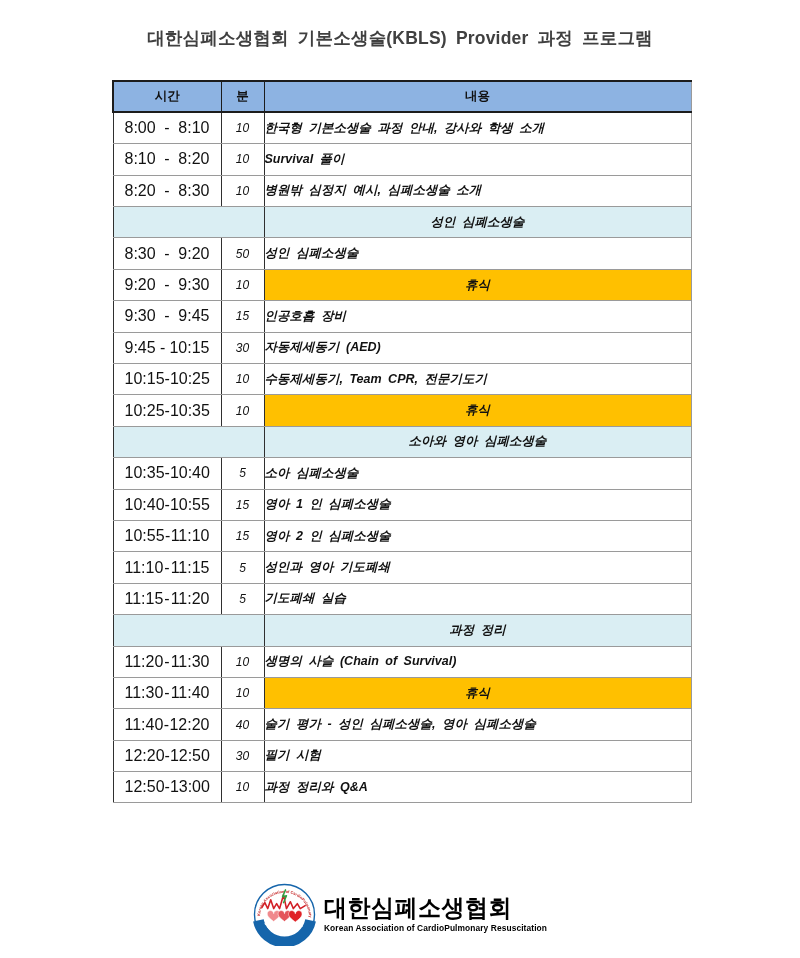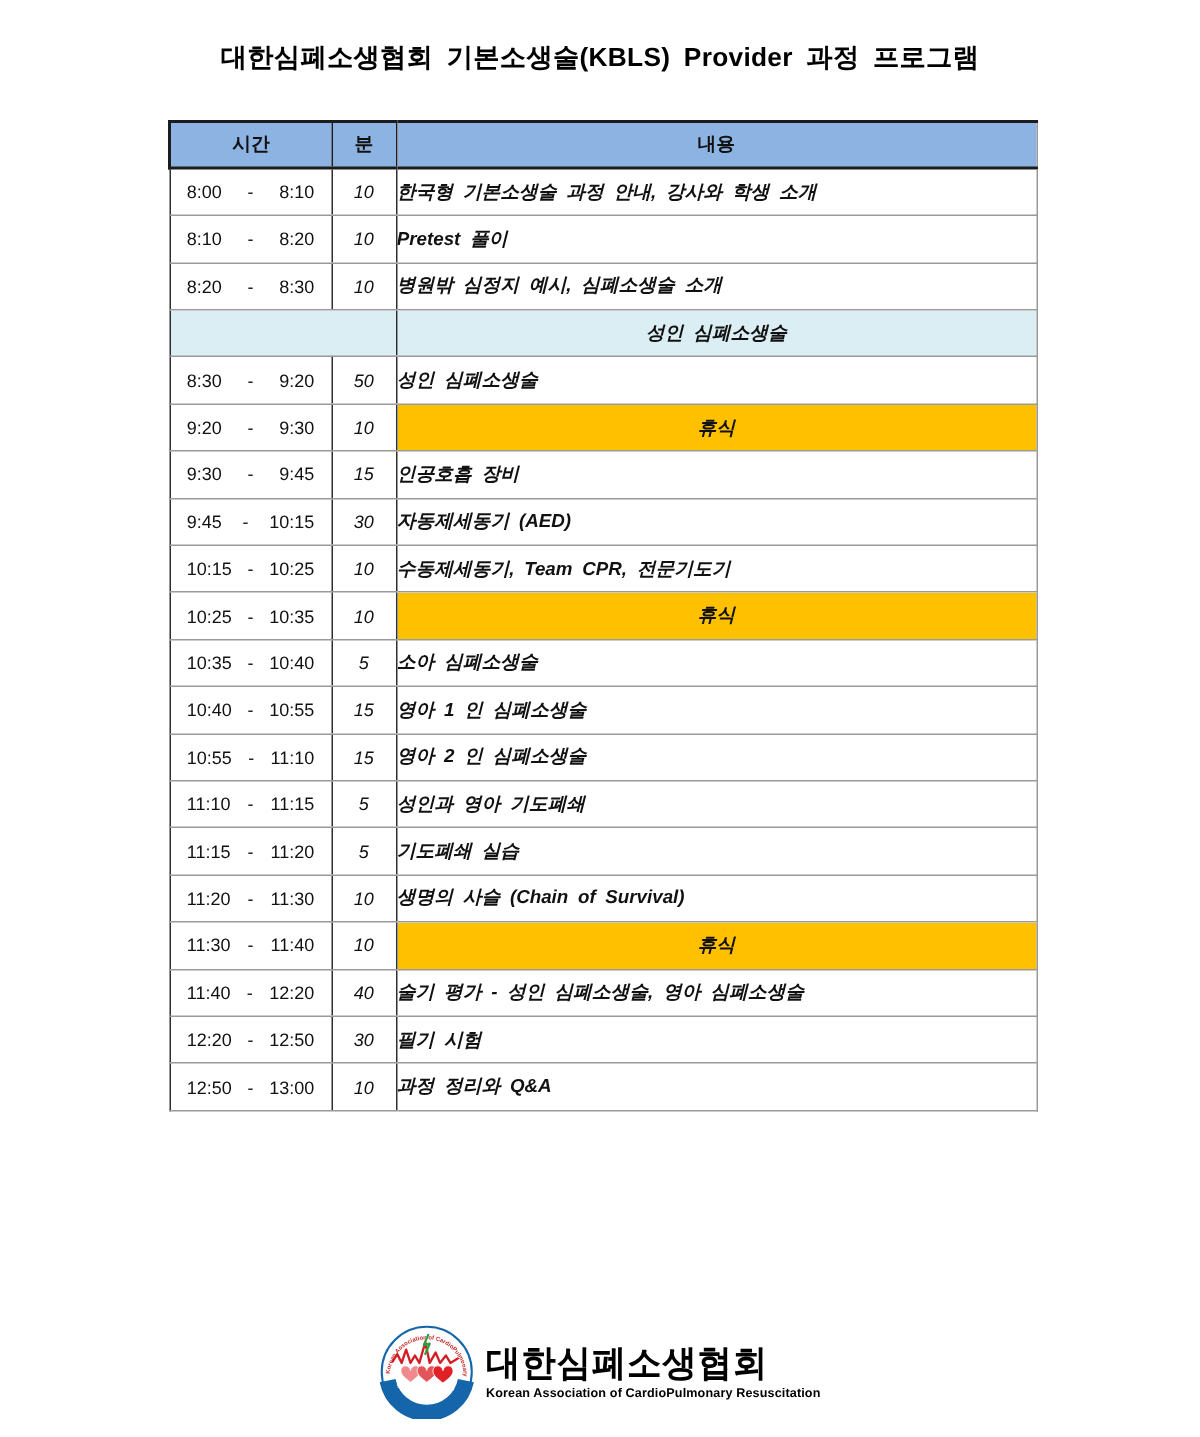--- a/index.html
+++ b/index.html
@@ -13,21 +13,21 @@
   *{box-sizing:border-box;}
   html,body{margin:0;padding:0;}
   body{
     width:800px;height:958px;position:relative;background:#ffffff;
     font-family:"Liberation Sans", sans-serif;color:var(--text);
     overflow:hidden;
   }
   .page-title{
     position:absolute;top:26px;left:0;width:100%;
     text-align:center;font-size:17.5px;font-weight:bold;
-    letter-spacing:0.2px;word-spacing:4px;margin:0;color:#000000;
+    letter-spacing:0.2px;word-spacing:4px;margin:0;color:#404040;
   }
   table.schedule{
     position:absolute;left:112px;top:80px;width:578px;
     border-collapse:collapse;table-layout:fixed;
   }
   col.c-time{width:108px;}
   col.c-min{width:43px;}
   col.c-content{width:427px;}
   tr{height:31.4px;}
   th,td{
@@ -38,21 +38,21 @@
     background:var(--header-bg);font-weight:bold;text-align:center;
     border-top:2px solid #1c1c1c;border-bottom:2px solid #1c1c1c;
   }
   thead th.col-time{border-left:2px solid #1c1c1c;}
   thead th.col-min,thead th.col-content{border-left:1.5px solid #1c1c1c;}
   thead th.col-content{border-right:1.2px solid var(--line-gray);}
   tbody td{border-bottom:1px solid var(--line-gray);}
   tbody td.col-time{border-left:1.5px solid var(--line-dark);}
   tbody td.col-min,tbody td.col-content{border-left:1.5px solid var(--line-dark);font-style:italic;}
   tbody td.col-content{border-right:1.2px solid var(--line-gray);}
-  .time-wrap{display:flex;justify-content:space-between;align-items:center;padding:0 11px;font-size:12px;text-align:right;}
+  .time-wrap{display:flex;justify-content:space-between;align-items:center;padding:0 11px;font-size:16px;text-align:right;}
   td.col-min{text-align:center;font-size:12px;}
   td.item-cell{font-weight:bold;text-align:left;word-spacing:3px;}
   td.break-cell{background:var(--break-bg);font-weight:bold;text-align:center;word-spacing:3px;}
   tr.section-row td{background:var(--section-bg);}
   td.section-left{border-left:1.5px solid var(--line-dark);}
   td.section-content{font-weight:bold;text-align:center;word-spacing:3px;border-right:1.2px solid var(--line-gray);}
   .footer{
     position:absolute;top:883px;left:0;width:100%;
     display:flex;justify-content:center;align-items:center;gap:8px;
   }
@@ -98,21 +98,21 @@
         </tr>
         <tr>
           <td class="col-time">
             <div class="time-wrap">
               <span>8:10</span>
               <span>-</span>
               <span>8:20</span>
             </div>
           </td>
           <td class="col-min">10</td>
-          <td class="col-content item-cell">Pretest 풀이</td>
+          <td class="col-content item-cell">Survival 풀이</td>
         </tr>
         <tr>
           <td class="col-time">
             <div class="time-wrap">
               <span>8:20</span>
               <span>-</span>
               <span>8:30</span>
             </div>
           </td>
           <td class="col-min">10</td>
@@ -181,20 +181,24 @@
           <td class="col-time">
             <div class="time-wrap">
               <span>10:25</span>
               <span>-</span>
               <span>10:35</span>
             </div>
           </td>
           <td class="col-min">10</td>
           <td class="col-content break-cell">휴식</td>
         </tr>
+        <tr class="section-row">
+          <td colspan="2" class="section-left"></td>
+          <td class="col-content section-content">소아와 영아 심폐소생술</td>
+        </tr>
         <tr>
           <td class="col-time">
             <div class="time-wrap">
               <span>10:35</span>
               <span>-</span>
               <span>10:40</span>
             </div>
           </td>
           <td class="col-min">5</td>
           <td class="col-content item-cell">소아 심폐소생술</td>
@@ -235,20 +239,24 @@
         <tr>
           <td class="col-time">
             <div class="time-wrap">
               <span>11:15</span>
               <span>-</span>
               <span>11:20</span>
             </div>
           </td>
           <td class="col-min">5</td>
           <td class="col-content item-cell">기도폐쇄 실습</td>
+        </tr>
+        <tr class="section-row">
+          <td colspan="2" class="section-left"></td>
+          <td class="col-content section-content">과정 정리</td>
         </tr>
         <tr>
           <td class="col-time">
             <div class="time-wrap">
               <span>11:20</span>
               <span>-</span>
               <span>11:30</span>
             </div>
           </td>
           <td class="col-min">10</td>

